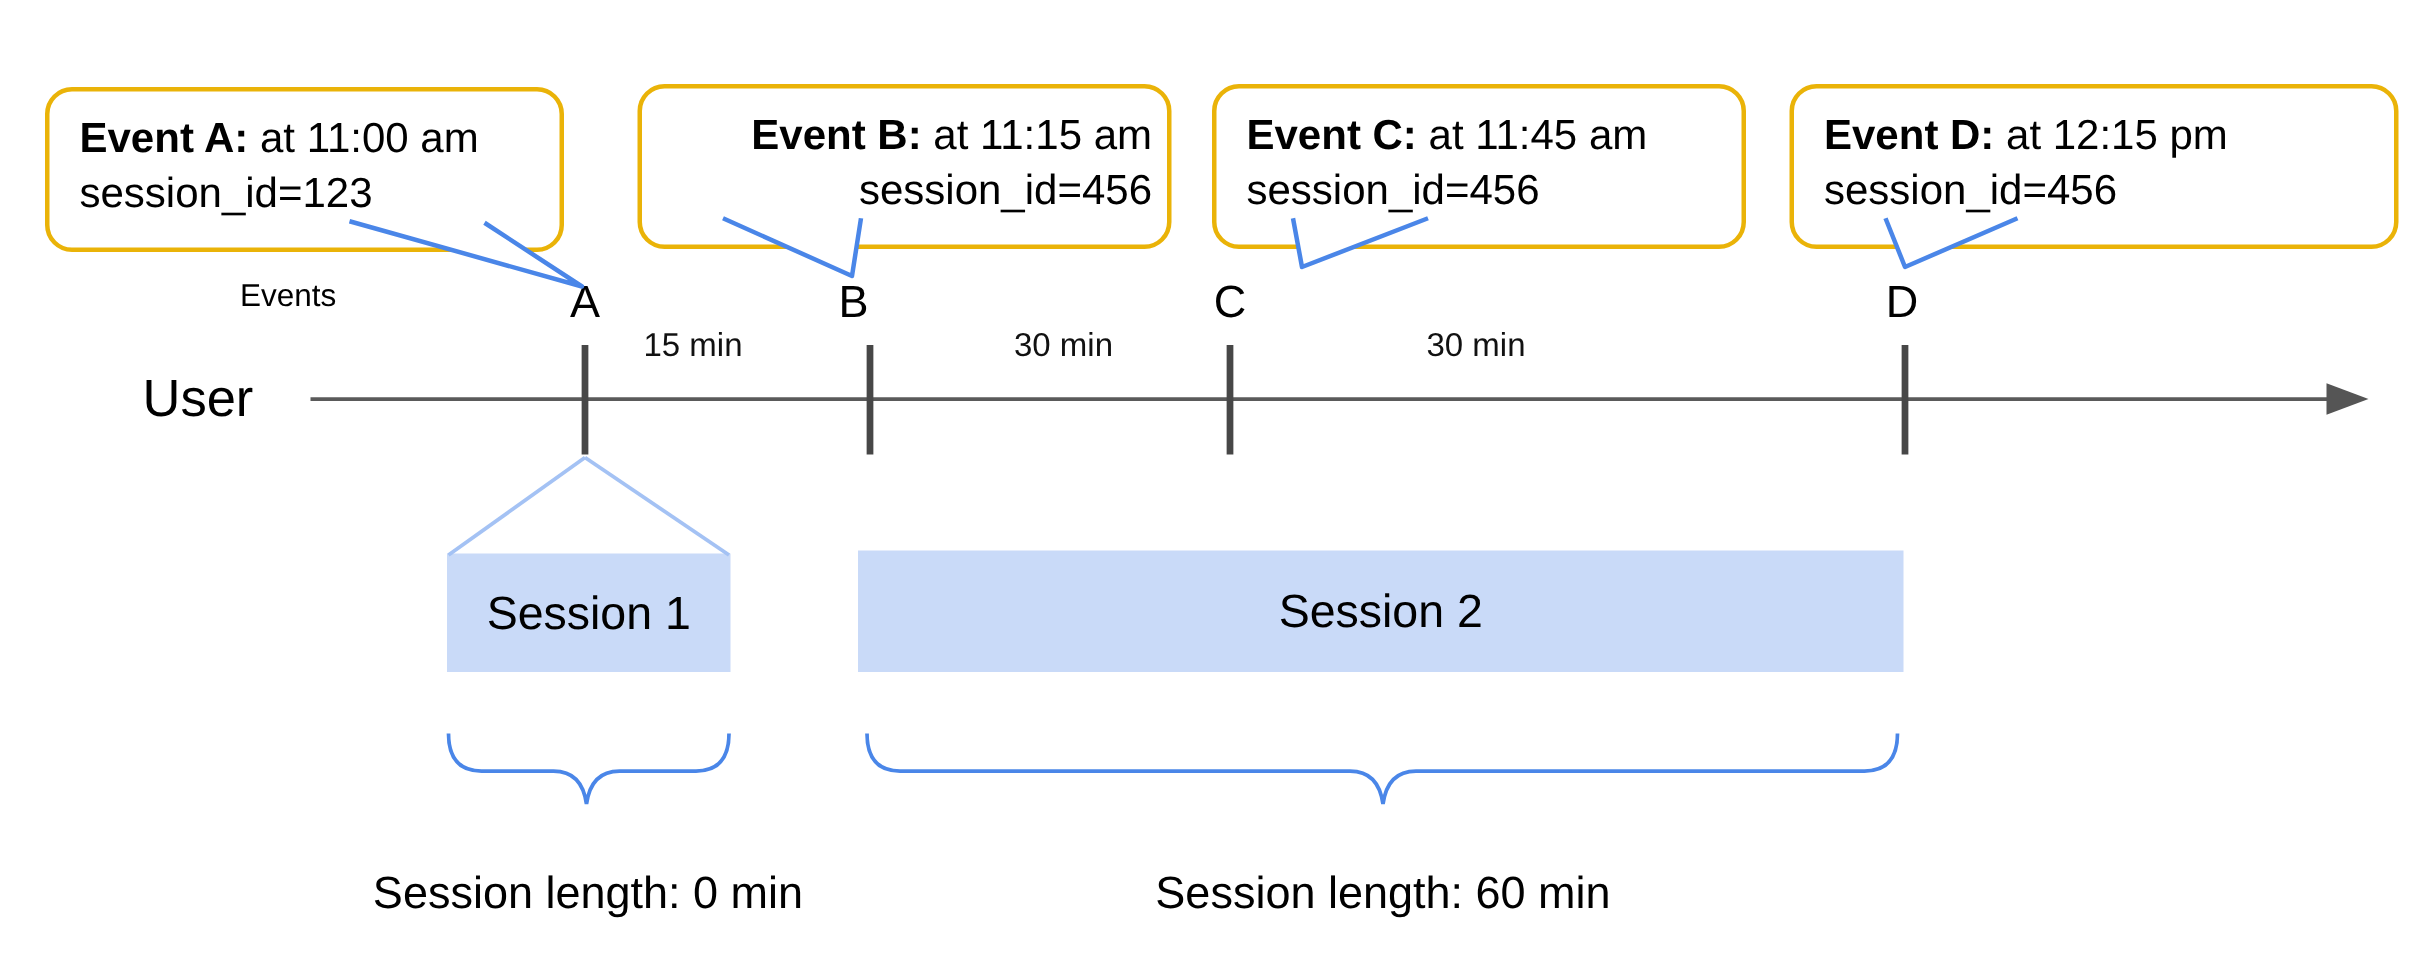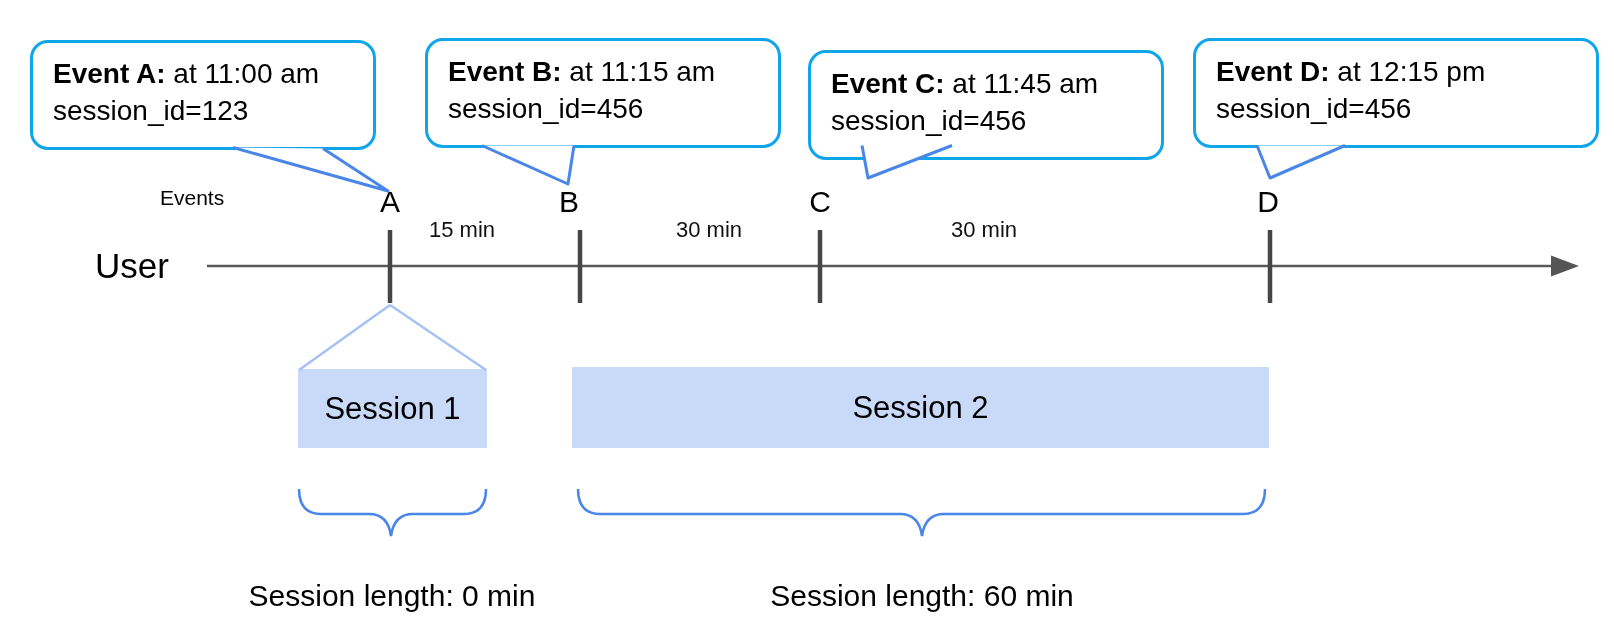--- a/index.html
+++ b/index.html
@@ -4,22 +4,22 @@
 <style>
   html,body{margin:0;padding:0;background:#ffffff;}
   #canvas{
     position:relative;width:1614px;height:642px;background:#ffffff;overflow:hidden;
     font-family:"Liberation Sans", sans-serif;color:#000;
   }
   .abs{position:absolute;}
   
   .callout{
     position:absolute;box-sizing:border-box;height:110px;background:#fff;
-    border:3px solid #0ea5e9;border-radius:18px;z-index:1;
-    padding:12px 10px 0 20px;font-size:28px;line-height:37px;white-space:nowrap;
+    border:3px solid #eab308;border-radius:18px;z-index:1;
+    padding:12px 10px 0 20px;font-size:28px;line-height:37px;white-space:nowrap;margin-top:18px;
   }
   .callout b{font-weight:700;}
   
   #lines{position:absolute;left:0;top:0;z-index:2;pointer-events:none;}
   
   .user-label{left:95px;top:246px;font-size:35px;}
   .events-label{left:160px;top:186px;font-size:21px;}
   .event-letter{top:185px;width:60px;text-align:center;font-size:30px;}
   .interval{top:217px;width:110px;text-align:center;font-size:22px;color:#111;}
   
@@ -32,26 +32,26 @@
 </head>
 <body>
 
 <div id="canvas">
 
   <div class="callout" style="left:30px;top:40px;width:346px;">
     <div><b>Event A:</b><span> at 11:00 am</span></div>
     <div>session_id=123</div>
   </div>
 
-  <div class="callout" style="left:425px;top:38px;width:356px;">
+  <div class="callout" style="left:425px;top:38px;width:356px;text-align:right;">
     <div><b>Event B:</b><span> at 11:15 am</span></div>
     <div>session_id=456</div>
   </div>
 
-  <div class="callout" style="left:808px;top:50px;width:356px;">
+  <div class="callout" style="left:808px;top:38px;width:356px;">
     <div><b>Event C:</b><span> at 11:45 am</span></div>
     <div>session_id=456</div>
   </div>
 
   <div class="callout" style="left:1193px;top:38px;width:406px;">
     <div><b>Event D:</b><span> at 12:15 pm</span></div>
     <div>session_id=456</div>
   </div>
 
   <div class="abs events-label">Events</div>

